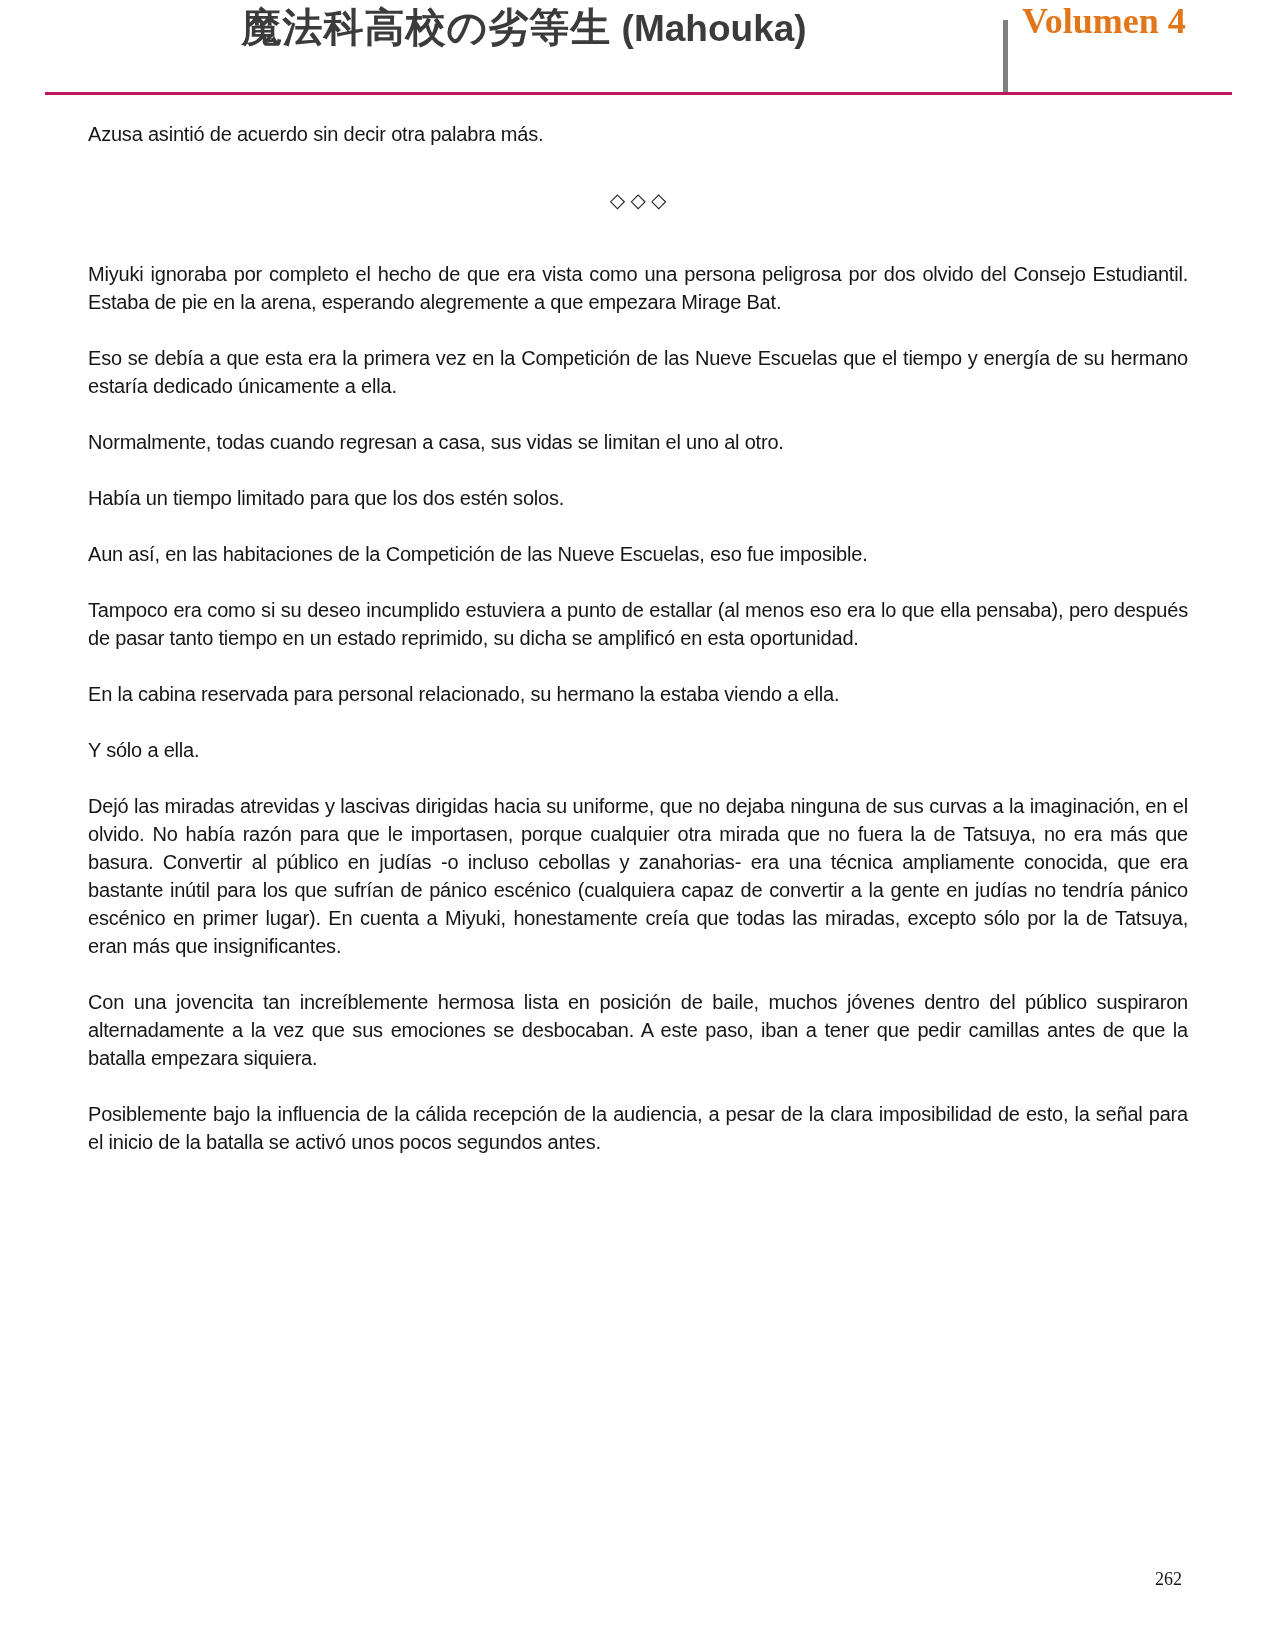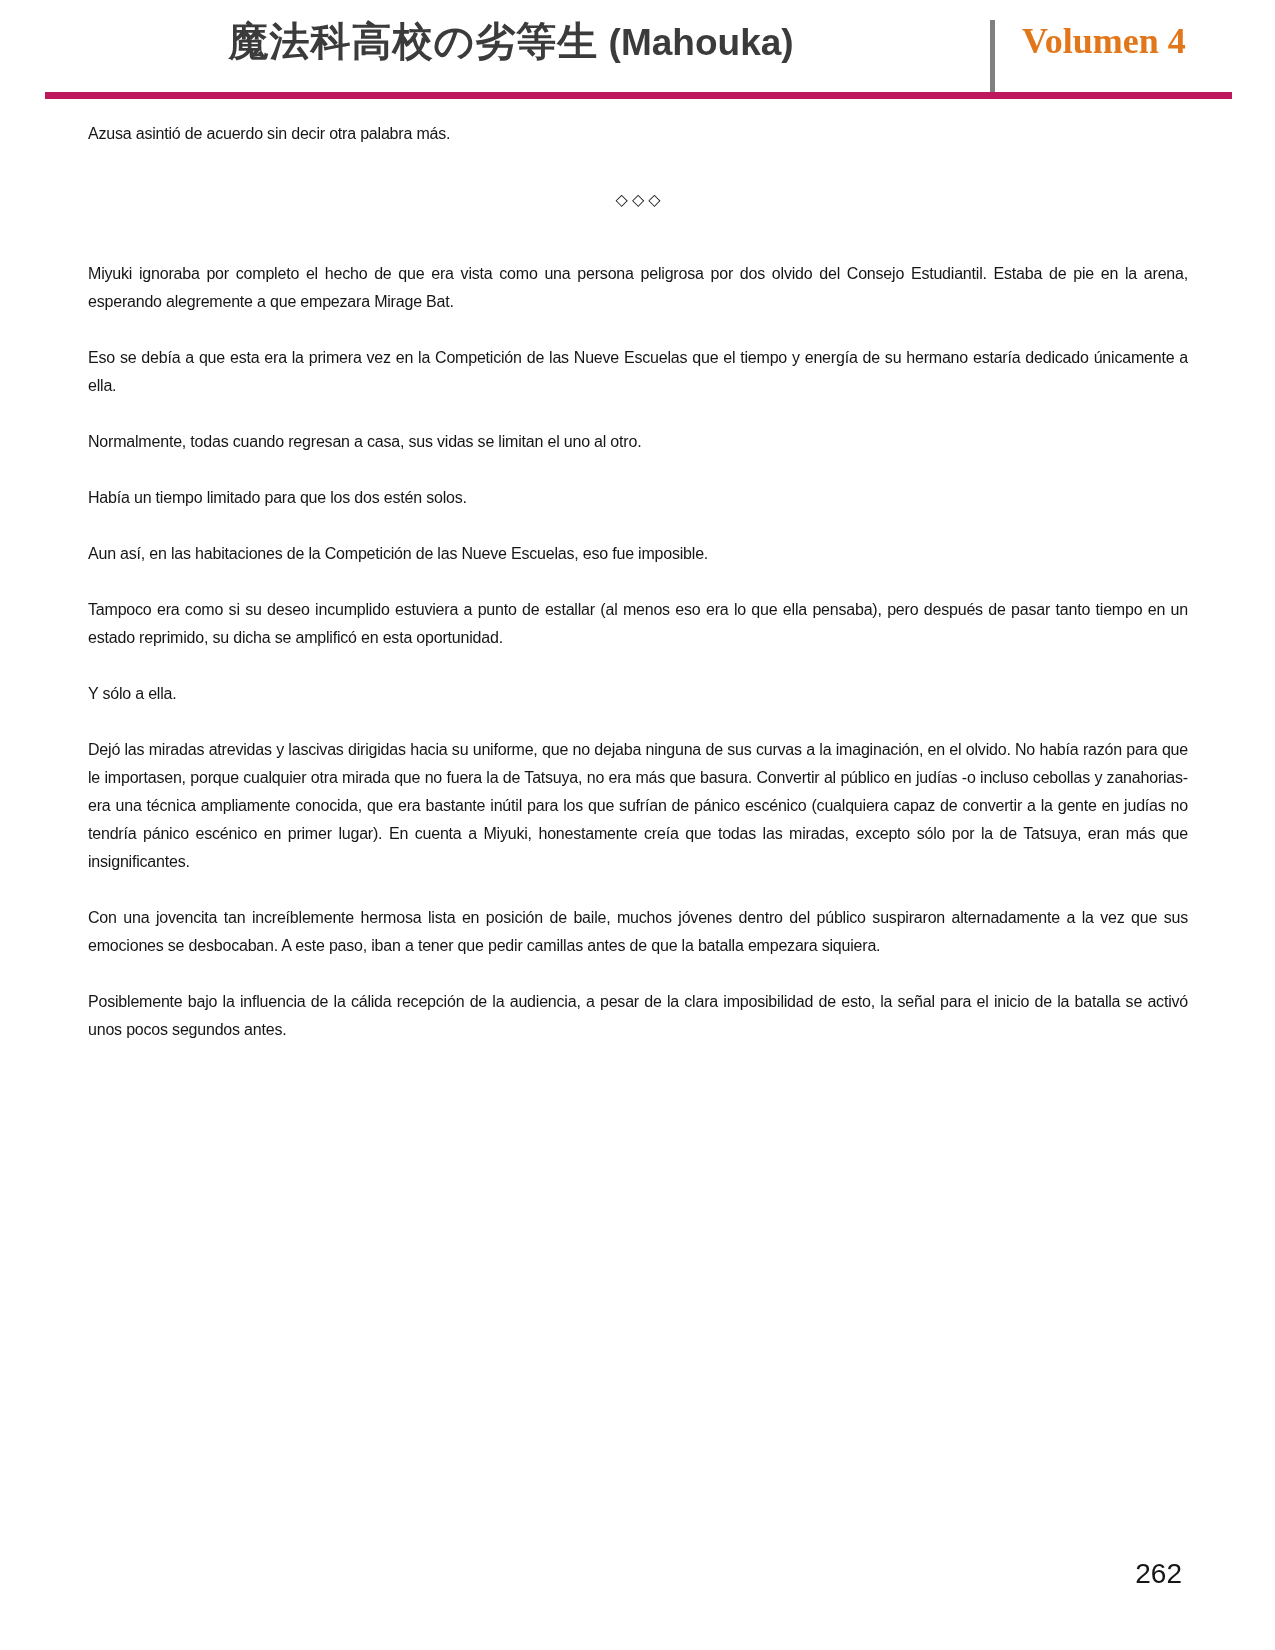--- a/index.html
+++ b/index.html
@@ -17,24 +17,23 @@
     color: #111111;
   }
   
   .header {
     position: absolute;
     top: 0;
     left: 45px;
     right: 43px;
     height: 92px;
     display: flex;
-    align-items: center;
-    border-bottom: 7px solid #be185d;
+    align-items: flex-start;
+    border-bottom: 3px solid #be185d;
     box-sizing: content-box;
-    gap: 13px;
   }
   .header-title-cell {
     flex: 1 1 auto;
     text-align: center;
     padding-bottom: 10px;
     white-space: nowrap;
   }
   .title-jp {
     font-family: "Liberation Serif", "DejaVu Serif", serif;
     font-weight: 700;
@@ -69,41 +68,42 @@
   
   .body-content {
     position: absolute;
     top: 96px;
     left: 88px;
     width: 1100px;
     padding-top: 24px;
   }
   .body-content p {
     margin: 0 0 28px 0;
-    font-size: 16px;
+    font-size: 20px;
     line-height: 28px;
     letter-spacing: -0.2px;
     text-align: justify;
     color: #161616;
   }
   .separator {
     text-align: center !important;
     font-size: 31px;
     letter-spacing: 12px;
     margin: 38px 0 46px 0 !important;
     color: #111111;
     line-height: 40px;
   }
   
   .footer {
     position: absolute;
     right: 93px;
     bottom: 60px;
-    font-size: 28px;
+    font-size: 18px;
     color: #161616;
+    font-family: Liberation Serif, serif;
   }
 </style>
 </head>
 <body>
 
 <div class="page">
 
   <header class="header">
     <div class="header-title-cell">
       <span class="title-jp">魔法科高校の劣等生</span><span class="title-latin"> (Mahouka)</span>
@@ -116,20 +116,21 @@
 
   <main class="body-content">
     <p>Azusa asintió de acuerdo sin decir otra palabra más.</p>
     <p class="separator">◇ ◇ ◇</p>
     <p>Miyuki ignoraba por completo el hecho de que era vista como una persona peligrosa por dos olvido del Consejo Estudiantil. Estaba de pie en la arena, esperando alegremente a que empezara Mirage Bat.</p>
     <p>Eso se debía a que esta era la primera vez en la Competición de las Nueve Escuelas que el tiempo y energía de su hermano estaría dedicado únicamente a ella.</p>
     <p>Normalmente, todas cuando regresan a casa, sus vidas se limitan el uno al otro.</p>
     <p>Había un tiempo limitado para que los dos estén solos.</p>
     <p>Aun así, en las habitaciones de la Competición de las Nueve Escuelas, eso fue imposible.</p>
     <p>Tampoco era como si su deseo incumplido estuviera a punto de estallar (al menos eso era lo que ella pensaba), pero después de pasar tanto tiempo en un estado reprimido, su dicha se amplificó en esta oportunidad.</p>
+    <p>En la cabina reservada para personal relacionado, su hermano la estaba viendo a ella.</p>
     <p>Y sólo a ella.</p>
     <p>Dejó las miradas atrevidas y lascivas dirigidas hacia su uniforme, que no dejaba ninguna de sus curvas a la imaginación, en el olvido. No había razón para que le importasen, porque cualquier otra mirada que no fuera la de Tatsuya, no era más que basura. Convertir al público en judías -o incluso cebollas y zanahorias- era una técnica ampliamente conocida, que era bastante inútil para los que sufrían de pánico escénico (cualquiera capaz de convertir a la gente en judías no tendría pánico escénico en primer lugar). En cuenta a Miyuki, honestamente creía que todas las miradas, excepto sólo por la de Tatsuya, eran más que insignificantes.</p>
     <p>Con una jovencita tan increíblemente hermosa lista en posición de baile, muchos jóvenes dentro del público suspiraron alternadamente a la vez que sus emociones se desbocaban. A este paso, iban a tener que pedir camillas antes de que la batalla empezara siquiera.</p>
     <p>Posiblemente bajo la influencia de la cálida recepción de la audiencia, a pesar de la clara imposibilidad de esto, la señal para el inicio de la batalla se activó unos pocos segundos antes.</p>
   </main>
 
   <footer class="footer">
     <span>262</span>
   </footer>
 

